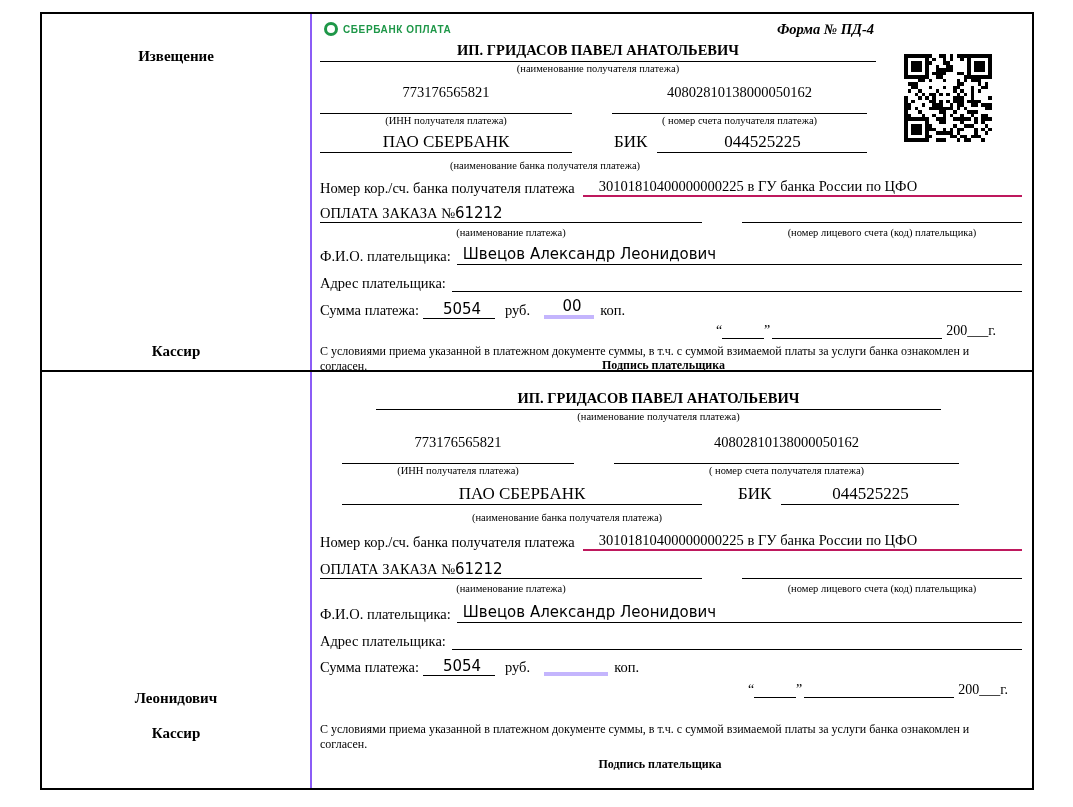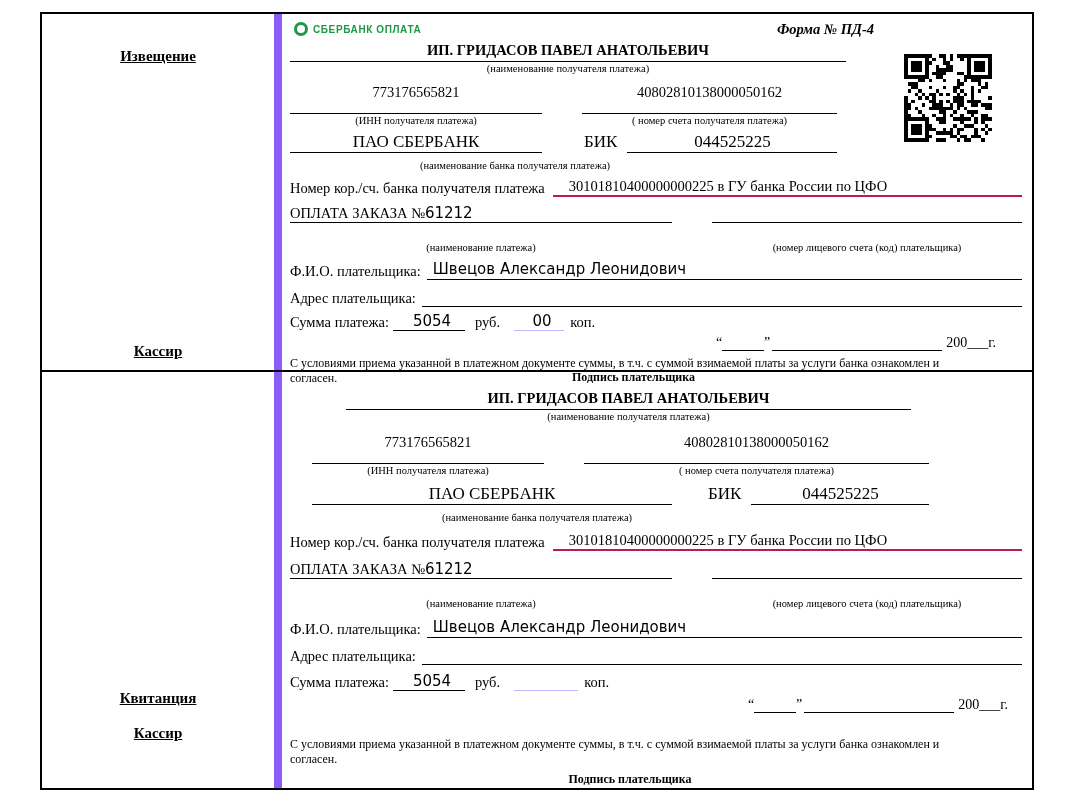--- a/index.html
+++ b/index.html
@@ -6,21 +6,21 @@
   html,body { background:#fff; }
   body {
     width:1073px; height:807px; position:relative;
     font-family:"Liberation Serif","DejaVu Serif",serif; color:#000;
   }
   .doc { position:absolute; left:40px; top:12px; width:994px; height:778px; border:2px solid #000; }
   .sect { display:flex; }
   .sect-top { height:358px; border-bottom:2px solid #000; }
   .sect-bottom { height:416px; }
 
-  .left-cell { width:240px; border-right:8px solid #8b5cf6; display:flex; flex-direction:column; align-items:center;text-decoration:underline; }
+  .left-cell { width:270px; border-right:2px solid #8b5cf6; display:flex; flex-direction:column; align-items:center; }
   .left-title, .left-cashier { font-weight:700; font-size:15px; }
   .sect-top .left-title { margin-top:34px; }
   .sect-top .left-cashier { margin-top:auto; margin-bottom:10px; }
   .sect-bottom .left-cell { justify-content:flex-end; padding-bottom:46px; gap:18px; }
 
   .form-cell { flex:1; position:relative; padding:4px 10px 0 8px; font-size:14px; }
   .sect-bottom .form-cell { padding-top:18px; }
 
   .header-row { display:flex; align-items:center; height:22px; }
   .logo { display:flex; align-items:center; gap:5px; margin-left:4px; }
@@ -59,35 +59,35 @@
 
   .corr-row { display:flex; align-items:flex-end; margin-top:7px; font-size:14.5px; }
   .sect-bottom .corr-row { margin-top:9px; }
   .corr-label { white-space:nowrap; }
   .corr-value { flex:1; margin-left:8px; border-bottom:2px solid #be185d; padding-left:16px; white-space:nowrap; }
 
   .pay-row { display:flex; align-items:flex-end; margin-top:7px; }
   .sect-bottom .pay-row { margin-top:9px; }
   .pay-line { width:382px; border-bottom:1px solid #000; display:flex; align-items:baseline; font-size:14.5px; }
   .pay-blank { flex:1; margin-left:40px; border-bottom:1px solid #000; min-height:18px; }
-  .pay-captions { display:flex; margin-top:18px; }
+  .pay-captions { display:flex; margin-top:3px; }
   .pay-cap-l { width:382px; }
   .pay-cap-r { flex:1; margin-left:40px; }
 
   .fio-row, .addr-row { display:flex; align-items:flex-end; margin-top:7px; font-size:14.5px; }
   .sect-bottom .fio-row { margin-top:9px; }
   .sect-bottom .addr-row { margin-top:7px; }
   .line-fill { flex:1; border-bottom:1px solid #000; margin-left:6px; min-height:20px; text-align:left; }
   .hand { font-family:"DejaVu Sans","Liberation Sans",sans-serif; font-size:15px; padding-left:6px; }
 
   .amount-row { display:flex; align-items:flex-end; margin-top:5px; font-size:14.5px; }
   .sect-bottom .amount-row { margin-top:7px; }
   .amt-box { width:72px; border-bottom:1px solid #000; text-align:center; margin-left:4px; }
   .rub { margin:0 8px 0 10px; }
-  .kop-box { width:50px; border-bottom:1px solid #c4b5fd; text-align:center; margin:0 6px 0 6px; min-height:18px; }
+  .kop-box { width:50px; border-bottom:4px solid #c4b5fd; text-align:center; margin:0 6px 0 6px; min-height:18px; }
   .sect-bottom .kop-box { width:64px; }
 
   .date-row { display:flex; align-items:flex-end; justify-content:flex-end; margin-top:4px; margin-right:26px; font-size:14px; }
   .sect-bottom .date-row { margin-top:6px; margin-right:14px; }
   .d-line1 { width:42px; border-bottom:1px solid #000; min-height:16px; }
   .d-line2 { width:170px; border-bottom:1px solid #000; min-height:16px; margin:0 4px 0 2px; }
   .sect-bottom .d-line2 { width:150px; }
 
   .agreement { margin-top:5px; font-size:12px; line-height:1.28; width:665px; position:relative; }
   .sig-inline { position:absolute; left:282px; bottom:1px; font-weight:700; font-size:12px; }
@@ -811,21 +811,21 @@
       <div class="agreement">
         <span>С условиями приема указанной в платежном документе суммы, в т.ч. с суммой взимаемой платы за услуги банка ознакомлен и согласен.</span>
         <span class="sig-inline">Подпись плательщика</span>
       </div>
 
     </div>
   </section>
 
   <section class="sect sect-bottom">
     <div class="left-cell">
-      <div class="left-title">Квитанция</div>
+      <div class="left-title">Леонидович</div>
       <div class="left-cashier">Кассир</div>
     </div>
     <div class="form-cell">
 
       <div class="center-block">
         <div class="recipient">ИП. ГРИДАСОВ ПАВЕЛ АНАТОЛЬЕВИЧ</div>
         <div class="caption">(наименование получателя платежа)</div>
       </div>
 
       <div class="two-col">

